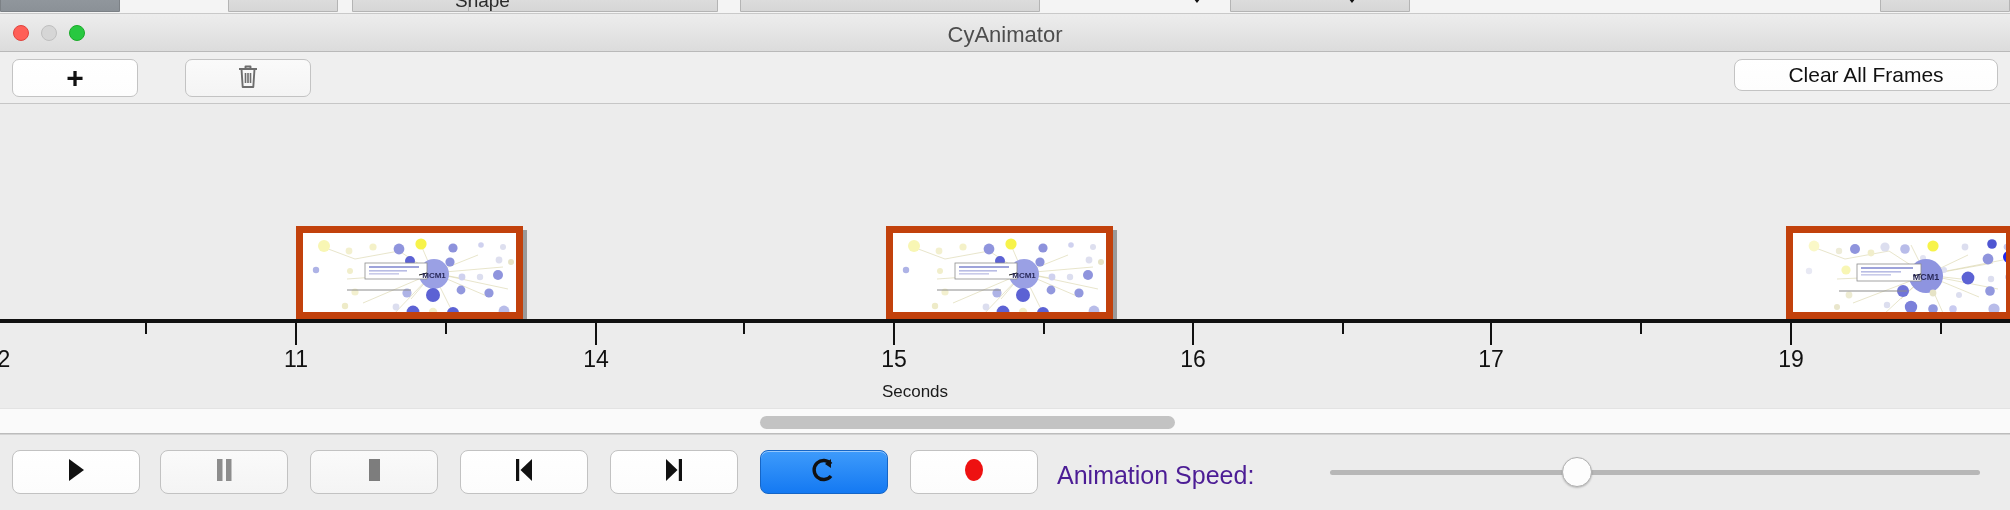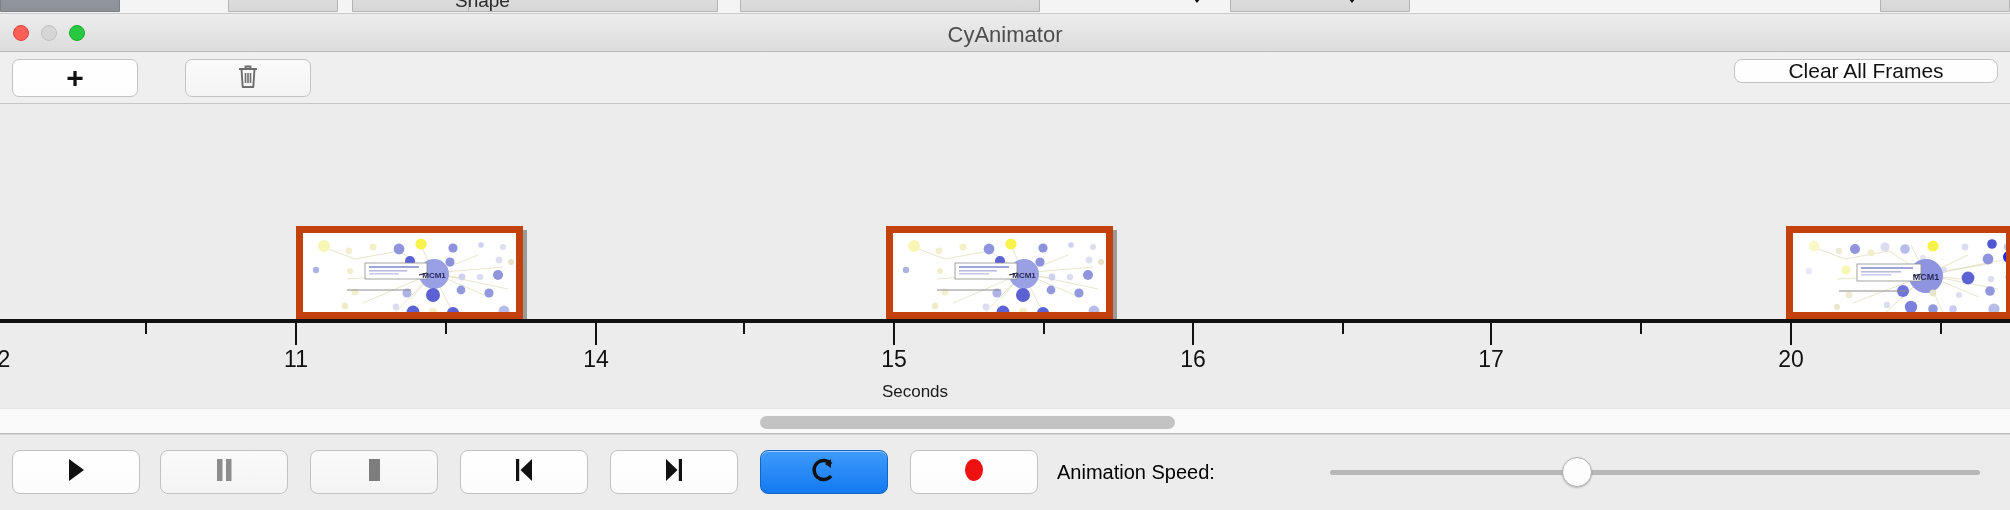--- a/index.html
+++ b/index.html
@@ -62,21 +62,21 @@
   .btn {
     position: absolute;
     background: linear-gradient(#ffffff, #fdfdfd);
     border: 1px solid #c3c3c3; border-radius: 7px;
     display: flex; align-items: center; justify-content: center;
     color: #111; cursor: pointer;
   }
   .btn.flat { background: linear-gradient(#fafafa, #f4f4f4); }
   .btn-add   { left: 12px;  top: 7px;  width: 126px; height: 38px; }
   .btn-del   { left: 185px; top: 7px;  width: 126px; height: 38px; }
-  .btn-clear { right: 12px; top: 7px;  width: 264px; height: 24px;
+  .btn-clear { right: 12px; top: 7px;  width: 264px; height: 32px;
                font-size: 21px; border-radius: 8px; }
   .plus { font-size: 30px; font-weight: 700; line-height: 0.8; }
 
   
   .timeline {
     position: relative; width: 100%; height: 304px; background: #ececec;
     overflow: hidden;
   }
   .thumbs { position: absolute; left: 0; top: 0; width: 100%; height: 215px; }
   .frame {
@@ -122,21 +122,21 @@
     border: 1px solid #c2c2c2; border-radius: 8px;
     background: linear-gradient(#ffffff, #fcfcfc);
     display: flex; align-items: center; justify-content: center; cursor: pointer;
   }
   .cbtn.dim { background: linear-gradient(#fafafa, #f4f4f4); }
   .cbtn.active {
     background: linear-gradient(#3e9bfb, #1479f2);
     border: 1px solid #1565c6;
     box-shadow: inset 0 1px 0 rgba(255,255,255,.45);
   }
-  .speed-label { position: absolute; top: 26px; font-size: 20px; color: #000000; white-space: nowrap; }
+  .speed-label { position: absolute; top: 26px; font-size: 25px; color: #4c1d95; white-space: nowrap; }
   .slider { position: absolute; top: 15px; height: 44px; }
   .strack {
     position: absolute; top: 20px; left: 0; right: 0; height: 5px;
     background: #b7b7b7; border-radius: 3px;
   }
   .sthumb {
     position: absolute; top: 7px; width: 30px; height: 30px; border-radius: 50%;
     background: #fdfdfd; border: 1px solid #b0b0b0;
     box-shadow: 0 1px 2px rgba(0,0,0,.22); cursor: pointer;
   }
@@ -358,21 +358,21 @@
       <div class="tick minor" style="left:1640px;"></div>
       <div class="tick major" style="left:1790px;"></div>
       <div class="tick minor" style="left:1940px;"></div>
 
       <div class="ticklabel" style="left:4px;">2</div>
       <div class="ticklabel" style="left:296px;">11</div>
       <div class="ticklabel" style="left:596px;">14</div>
       <div class="ticklabel" style="left:894px;">15</div>
       <div class="ticklabel" style="left:1193px;">16</div>
       <div class="ticklabel" style="left:1491px;">17</div>
-      <div class="ticklabel" style="left:1791px;">20</div>
+      <div class="ticklabel" style="left:1791px;">19</div>
 
       <div class="axis-title">
         <span>Seconds</span>
       </div>
     </div>
 
     <div class="hscroll">
       <div class="hthumb" style="left:760px;width:415px;"></div>
     </div>
 

